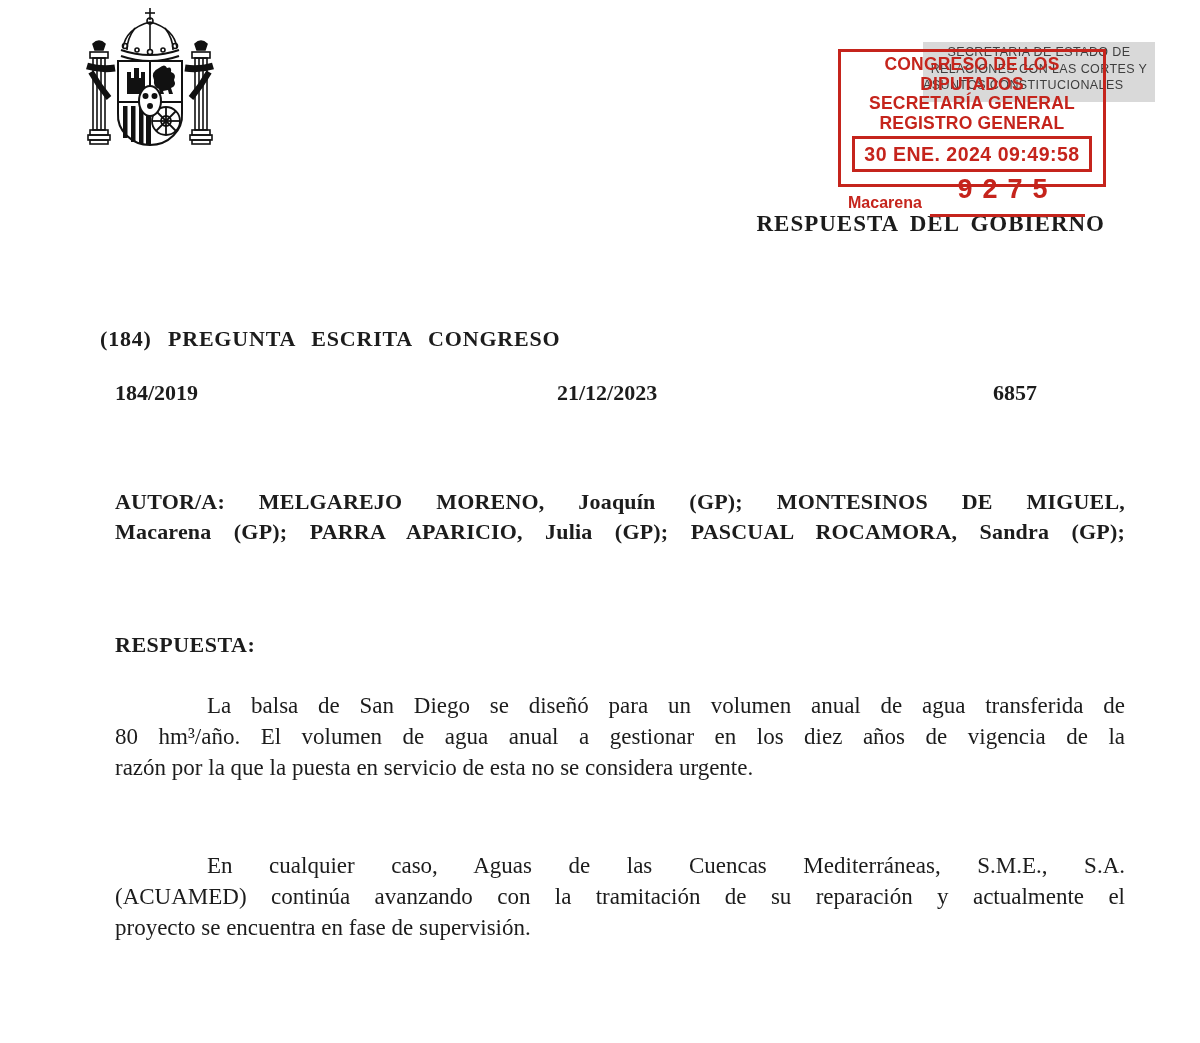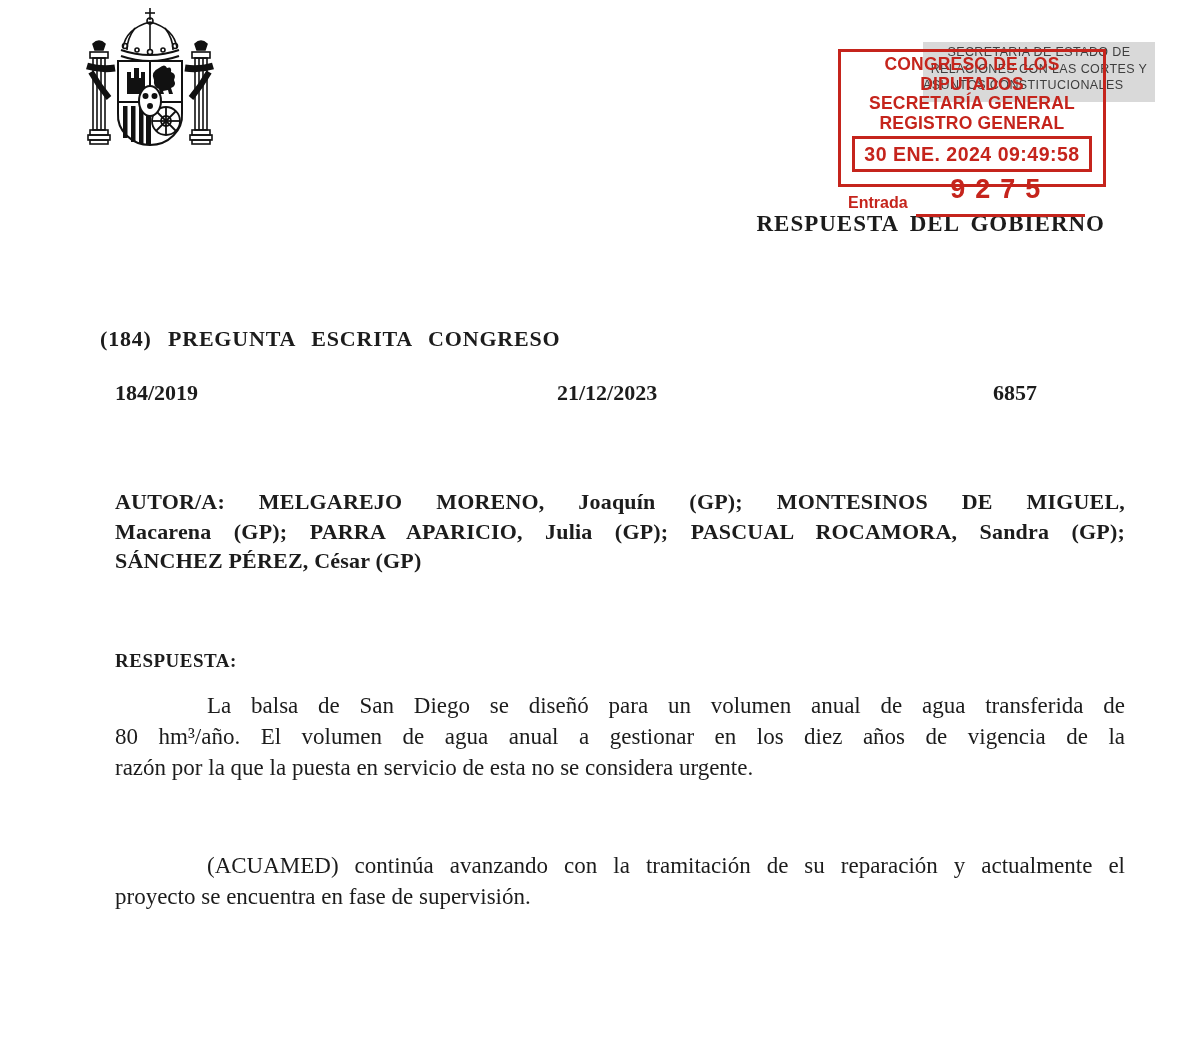--- a/index.html
+++ b/index.html
@@ -64,21 +64,21 @@
   .num-row .expediente{position:absolute;left:0;}
   .num-row .fecha{position:absolute;left:442px;}
   .num-row .numero{position:absolute;left:878px;}
 
   .authors{
     position:absolute;left:115px;top:487px;width:1010px;
     font-weight:bold;font-size:22px;line-height:29.5px;letter-spacing:0.2px;
   }
   .resp-label{
     position:absolute;left:115px;top:632px;
-    font-weight:bold;font-size:19px;letter-spacing:0.5px;margin-top:18px;
+    font-weight:bold;font-size:22px;letter-spacing:0.5px;
   }
   .para{font-size:23px;line-height:31px;width:1010px;position:absolute;left:115px;}
   .para-1{top:690px;}
   .para-2{top:850px;}
   .para .jline:first-child{text-indent:92px;}
 
   .jline{text-align:justify;text-align-last:justify;}
   .jline.last{text-align-last:left;}
 </style>
 </head>
@@ -182,47 +182,47 @@
     </div>
 
   <div class="red-stamp">
     <div class="org">
         <div class="jline">CONGRESO DE LOS DIPUTADOS</div>
         <div class="jline">SECRETARÍA GENERAL</div>
         <div class="jline last">REGISTRO GENERAL</div>
       </div>
     <div class="date-box">30 ENE. 2024 09:49:58</div>
     <div class="entry-row">
-      <span class="entry-label">Entrada</span>
+      <span class="entry-label">Macarena</span>
       <span class="entry-number">9275</span>
     </div>
   </div>
 
   <div class="doc-title">RESPUESTA DEL GOBIERNO</div>
 
   <div class="ref-line">(184)  PREGUNTA  ESCRITA  CONGRESO</div>
 
   <div class="num-row">
     <span class="expediente">184/2019</span>
     <span class="fecha">21/12/2023</span>
     <span class="numero">6857</span>
   </div>
 
   <div class="authors">
       <div class="jline">AUTOR/A: MELGAREJO MORENO, Joaquín (GP); MONTESINOS DE MIGUEL,</div>
       <div class="jline">Macarena (GP); PARRA APARICIO, Julia (GP); PASCUAL ROCAMORA, Sandra (GP);</div>
-      <div class="jline last">SÁNCHEZ PÉREZ, César (GP)</div>
     </div>
 
   <div class="resp-label">RESPUESTA:</div>
 
   <div class="para para-1">
       <div class="jline">La balsa de San Diego se diseñó para un volumen anual de agua transferida de</div>
       <div class="jline">80 hm³/año. El volumen de agua anual a gestionar en los diez años de vigencia de la</div>
       <div class="jline last">razón por la que la puesta en servicio de esta no se considera urgente.</div>
     </div>
 
   <div class="para para-2">
+      <div class="jline">En cualquier caso, Aguas de las Cuencas Mediterráneas, S.M.E., S.A.</div>
       <div class="jline">(ACUAMED) continúa avanzando con la tramitación de su reparación y actualmente el</div>
       <div class="jline last">proyecto se encuentra en fase de supervisión.</div>
     </div>
 
 </div>
 
 </body></html>

